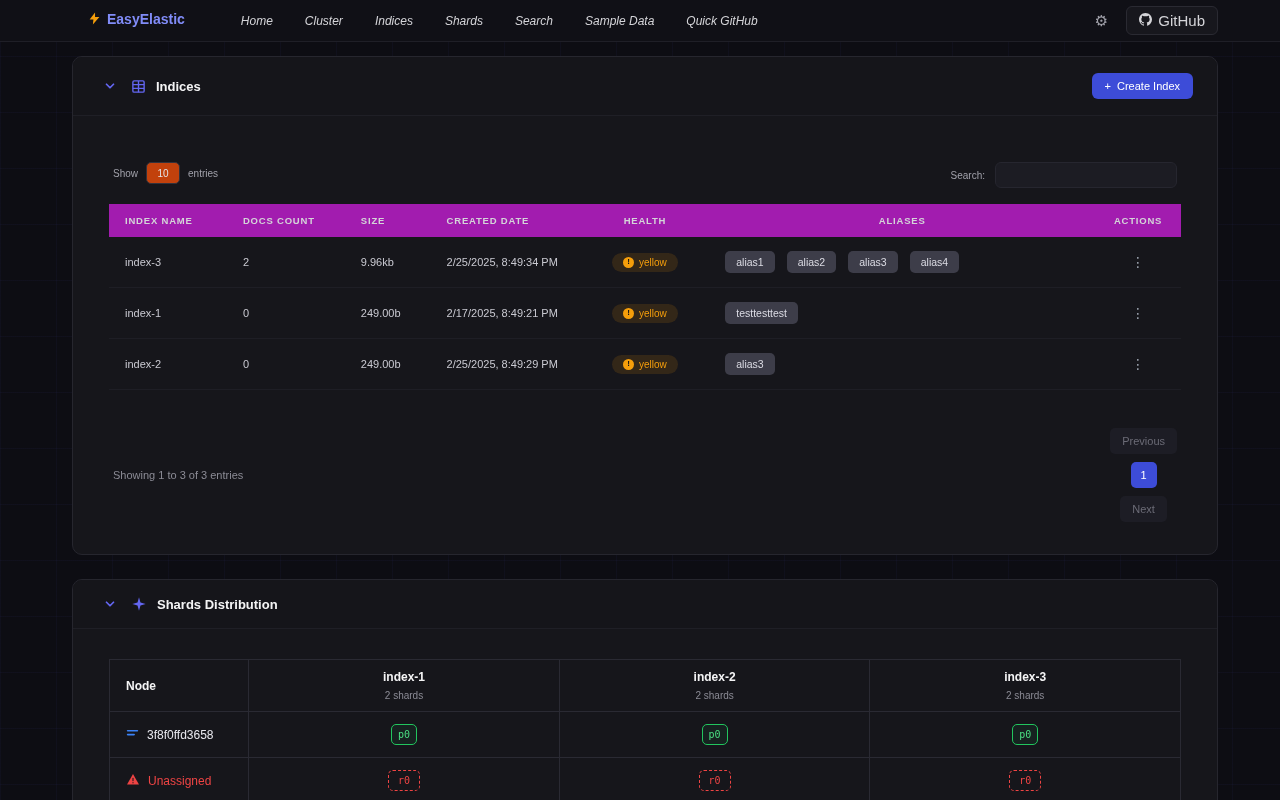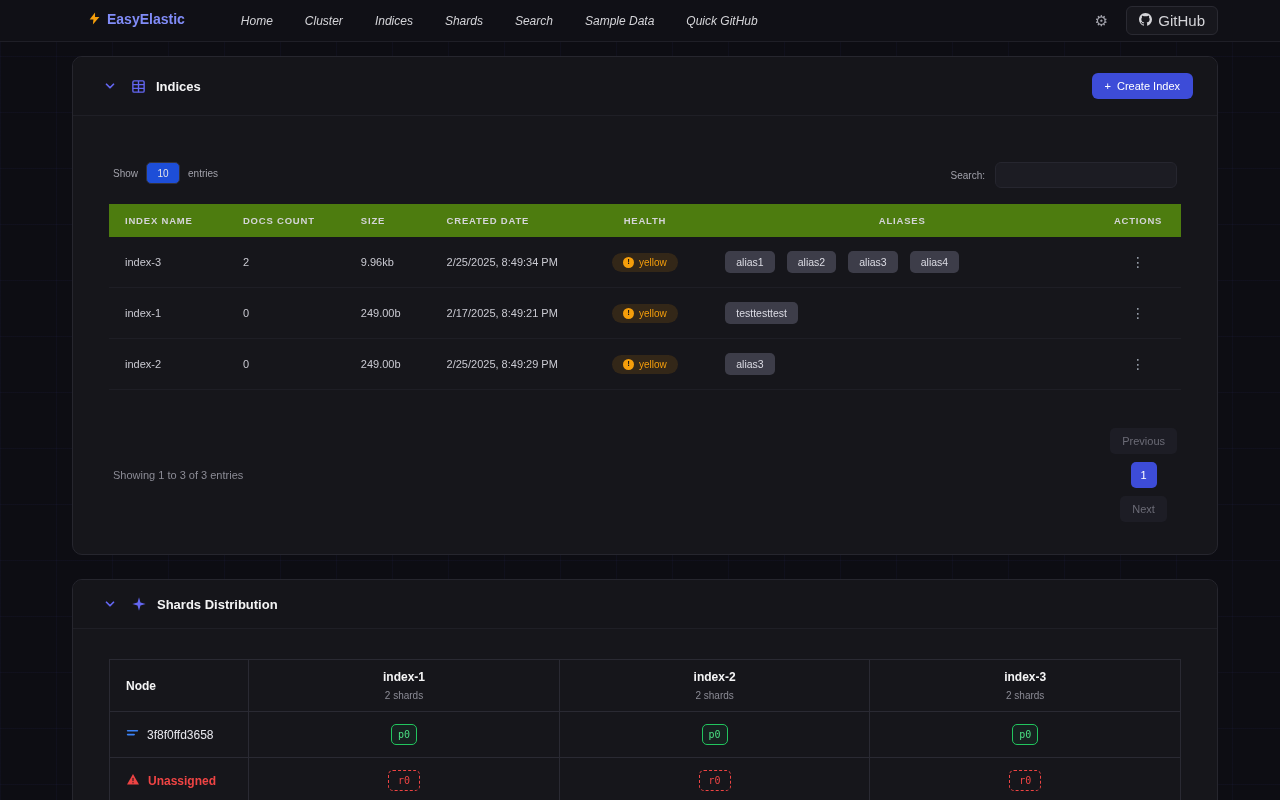--- a/index.html
+++ b/index.html
@@ -61,31 +61,31 @@
     background: #3d4cd8; color: #fff; border: none; border-radius: 6px;
     padding: 7px 13px; font-size: 11px; cursor: pointer;
     display: flex; align-items: center; gap: 6px;
   }
 
   
   .card-body { padding: 28px 36px 26px 36px; }
   .controls-row { display: flex; justify-content: space-between; align-items: flex-start; margin: 18px 4px 16px 4px; }
   .show-group { display: flex; align-items: center; gap: 8px; font-size: 10px; color: #a1a1aa; }
   .entries-box {
-    width: 34px; height: 22px; background: #1d4ed8; border: 1px solid #32323c;
+    width: 34px; height: 22px; background: #c2410c; border: 1px solid #32323c;
     border-radius: 5px; color: #e4e4e7; font-size: 10px; text-align: center;
   }
   .search-group { display: flex; align-items: center; gap: 10px; font-size: 10px; color: #a1a1aa; }
   .search-input {
     width: 182px; height: 26px; background: #1c1c23; border: 1px solid #26262f;
     border-radius: 6px; color: #e4e4e7; font-size: 11px; padding: 0 8px; outline: none;
   }
 
   table.idx { width: 100%; border-collapse: collapse; }
-  table.idx thead tr { background: #4d7c0f; }
+  table.idx thead tr { background: #a21caf; }
   table.idx th {
     font-size: 9.5px; letter-spacing: 0.8px; color: #d4d4d8; font-weight: bold;
     padding: 11px 10px; text-align: center; white-space: nowrap;
   }
   table.idx th.l { text-align: left; padding-left: 16px; }
   table.idx td {
     font-size: 11px; color: #c9c9d1; padding: 14px 10px;
     border-bottom: 1px solid #1e1e25; white-space: nowrap;
   }
   table.idx td.l { text-align: left; padding-left: 16px; }
@@ -130,21 +130,21 @@
   .shards-body { padding: 30px 36px 30px 36px; }
   table.shards { width: 100%; border-collapse: collapse; border: 1px solid #2a2a33; }
   table.shards th, table.shards td { border: 1px solid #2a2a33; }
   table.shards th { padding: 10px; }
   .node-hdr { width: 13%; text-align: left; padding-left: 16px !important; font-size: 12px; color: #f4f4f5; }
   .idx-hdr { font-size: 12px; color: #f4f4f5; font-weight: bold; }
   .idx-sub { font-size: 10px; color: #8b8b95; font-weight: normal; margin-top: 6px; }
   table.shards td { padding: 12px; text-align: center; }
   .node-cell { text-align: left !important; padding-left: 16px !important; }
   .node-label { display: inline-flex; align-items: center; gap: 8px; font-size: 12px; color: #e8e8ee; }
-  .node-label.red { color: #ef4444; font-weight: bold; }
+  .node-label.red { color: #ef4444; }
   .shard-p {
     display: inline-block; border: 1px solid #22c55e; color: #4ade80;
     background: rgba(34,197,94,0.07); border-radius: 5px; padding: 4px 6px;
     font-size: 10px; font-family: "DejaVu Sans Mono", monospace; cursor: pointer;
   }
   .shard-r {
     display: inline-block; border: 1.5px dashed #ef4444; color: #ef4444;
     border-radius: 5px; padding: 4px 9px; font-size: 10px;
     font-family: "DejaVu Sans Mono", monospace; cursor: pointer;
   }

